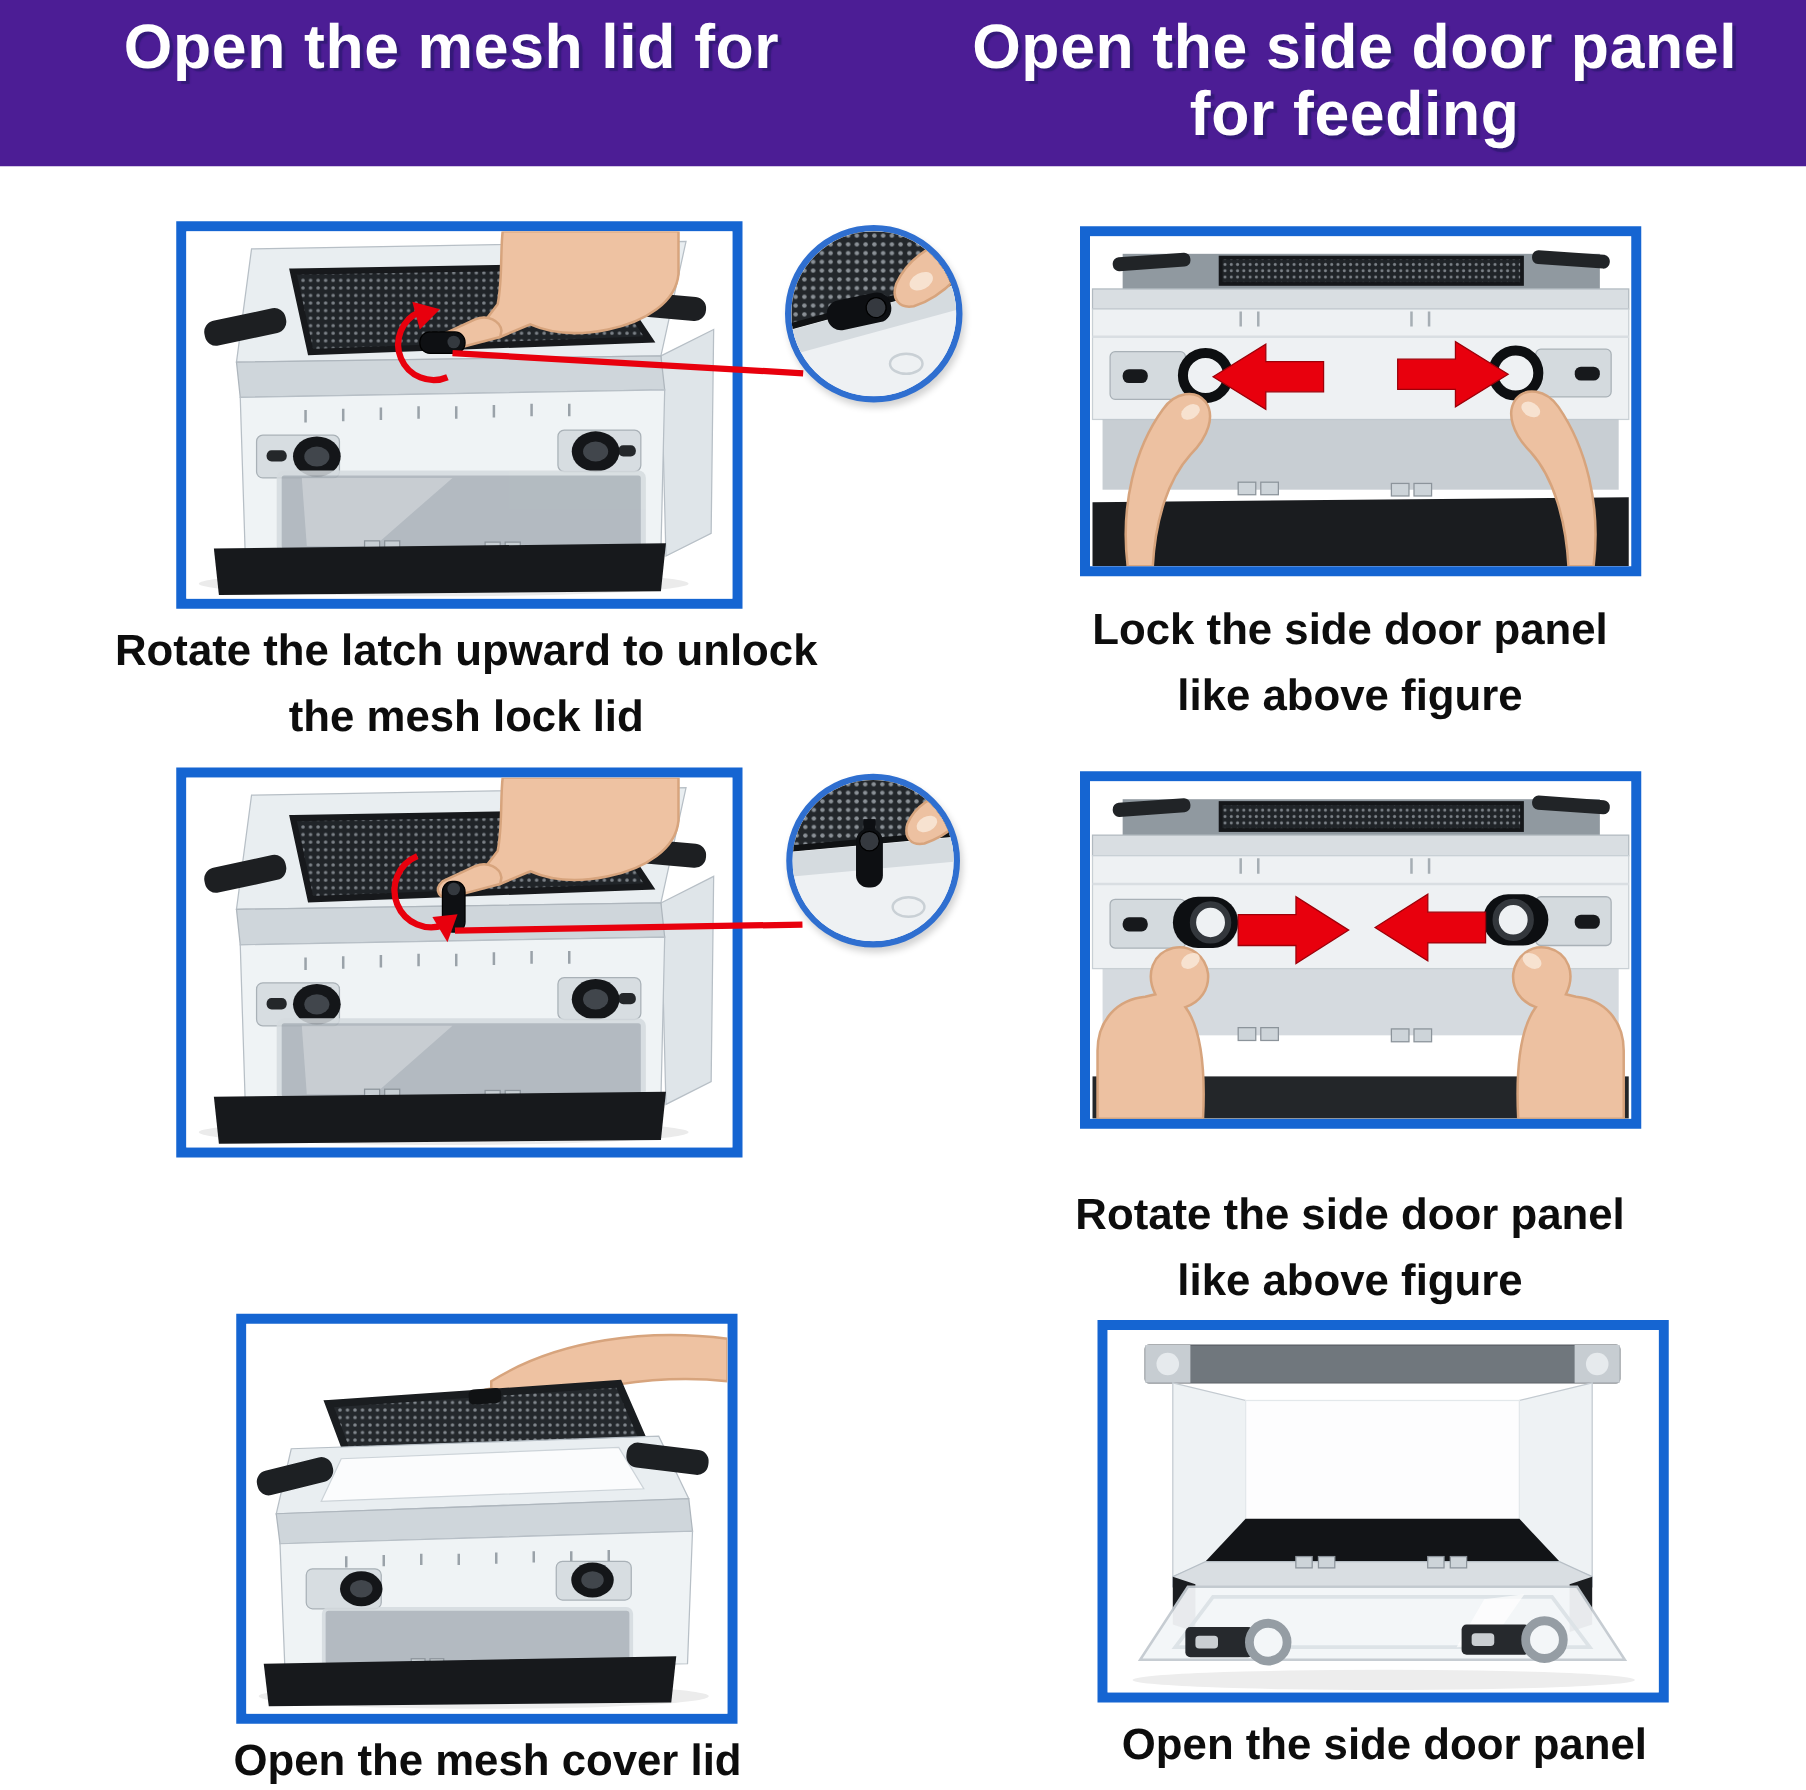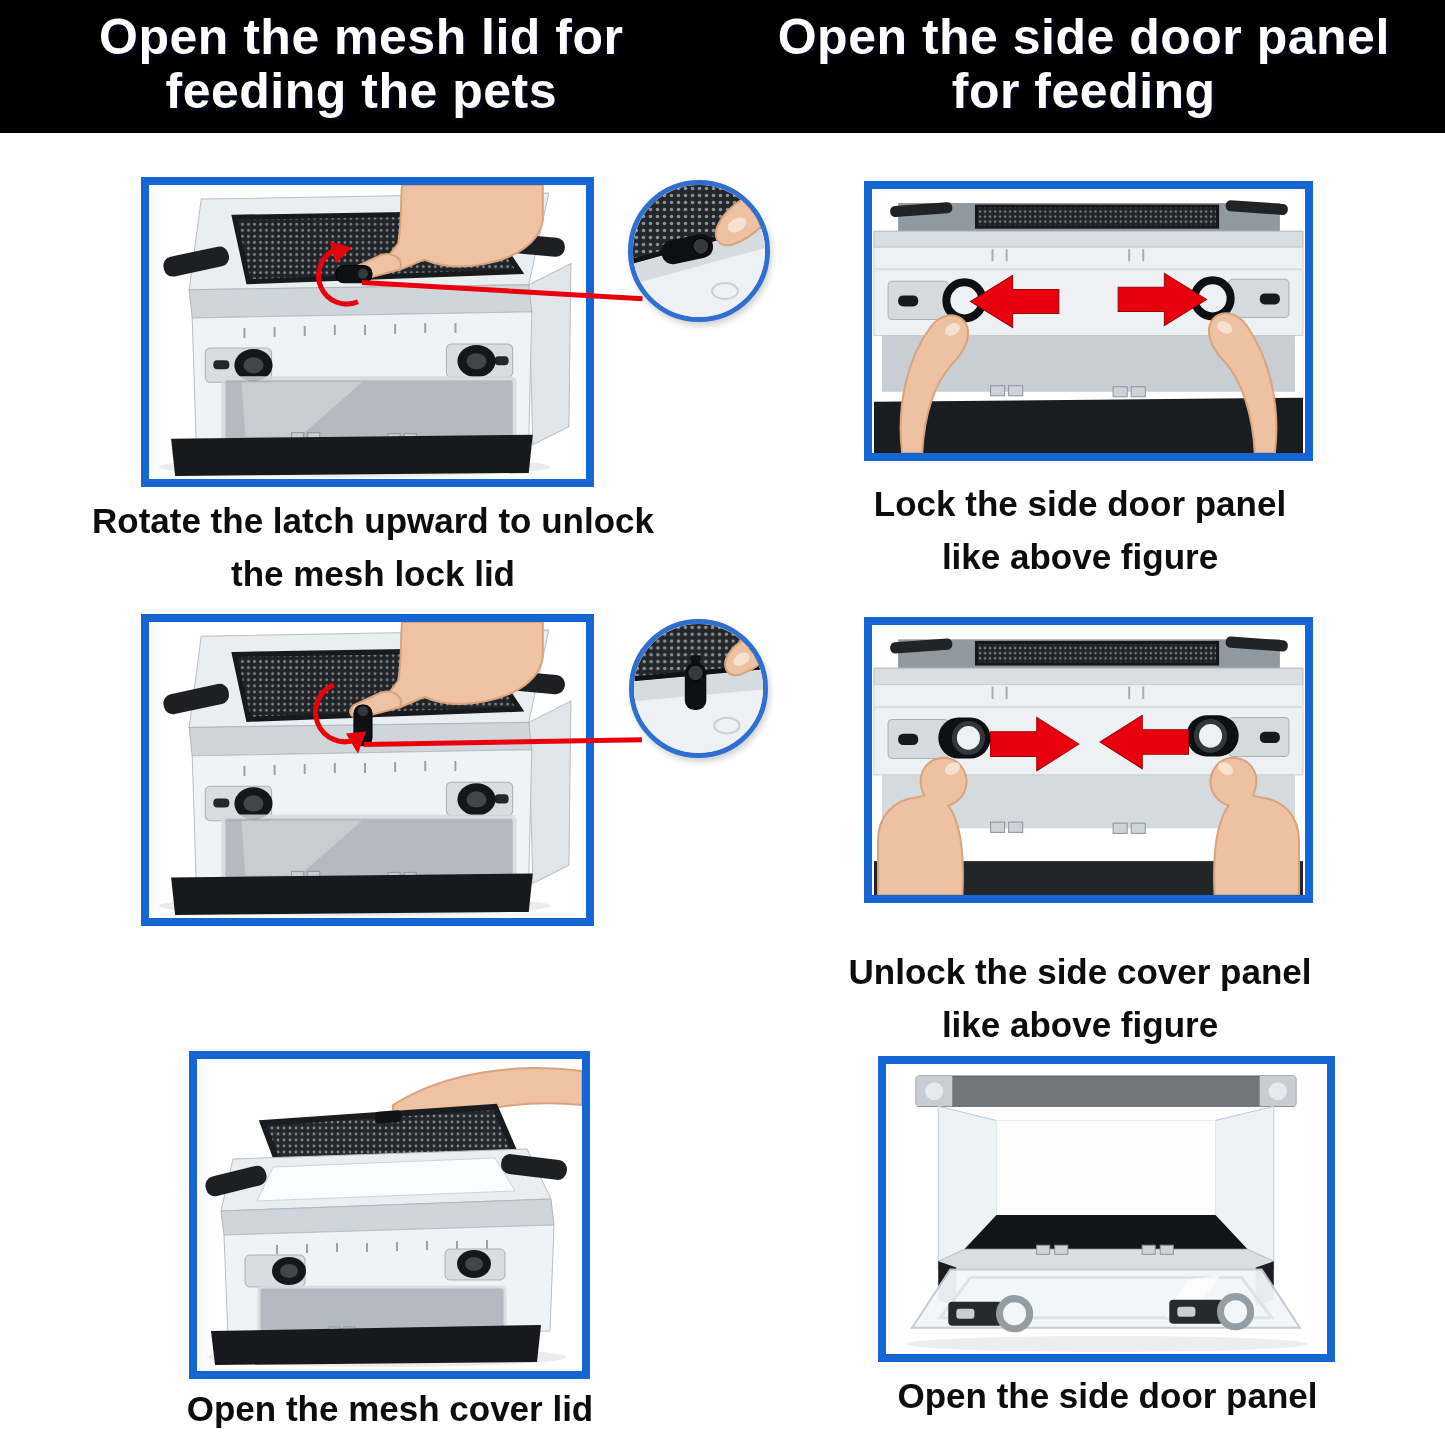--- a/index.html
+++ b/index.html
@@ -1,19 +1,19 @@
 <!DOCTYPE html>
 <html><head>
 <meta charset="utf-8">
 <style>
   html,body{margin:0;padding:0;background:#ffffff;}
   .page{position:relative;width:1445px;height:1432px;background:#ffffff;overflow:hidden;
         font-family:"Liberation Sans", sans-serif;}
   
-  .header{position:absolute;left:0;top:0;width:1445px;height:133px;background:#000000;display:flex;}
+  .header{position:absolute;left:0;top:0;width:1445px;height:133px;background:#4c1d95;display:flex;}
   .header-col{width:50%;text-align:center;color:#ffffff;font-weight:bold;font-size:50px;line-height:54px;
               padding-top:10px;text-shadow:3px 3px 1px rgba(8,20,70,0.35);letter-spacing:0.5px;}
   .header-col span{display:block;}
   
   .frame{position:absolute;box-sizing:border-box;border:8px solid #1565d2;background:#ffffff;z-index:1;overflow:hidden;}
   .frame svg{display:block;width:100%;height:100%;}
   #p1{left:141px;top:177px;width:453px;height:310px;}
   #p2{left:864px;top:181px;width:449px;height:280px;}
   #p3{left:141px;top:614px;width:453px;height:312px;}
   #p4{left:864px;top:617px;width:449px;height:286px;}
@@ -40,21 +40,20 @@
   #cap6{left:780px;top:1369px;width:655px;}
 </style>
 </head>
 <body>
 
 <div class="page">
 
   <div class="header">
     <div class="header-col">
       <span>Open the mesh lid for</span>
-      <span>feeding the pets</span>
     </div>
     <div class="header-col">
       <span>Open the side door panel</span>
       <span>for feeding</span>
     </div>
   </div>
 
   <div class="frame" id="p1">
     <svg viewBox="0 0 435 292" preserveAspectRatio="none">
       <defs>
@@ -319,21 +318,21 @@
         <ellipse cx="80" cy="140" rx="8" ry="5.5" fill="#f7e2d0" transform="rotate(-30 80 140)"></ellipse>
       </g>
       <g>
         <path d="M425,263 L425,210 C425,186 409,170 387,168 L379,166 C387,150 381,134 365,130 C351,127 339,136 337,150 C336,162 343,172 355,176 C343,192 339,224 341,263 Z" fill="#edc1a1" stroke="#d7a47d" stroke-width="2"></path>
         <ellipse cx="352" cy="140" rx="8" ry="5.5" fill="#f7e2d0" transform="rotate(30 352 140)"></ellipse>
       </g>
     </svg>
   </div>
 
   <div class="caption" id="cap4">
-    <span>Unlock the side cover panel</span>
+    <span>Rotate the side door panel</span>
     <span>like above figure</span>
   </div>
 
   <div class="frame" id="p5">
     <svg viewBox="0 0 385 312" preserveAspectRatio="none">
       <defs>
         <pattern id="mE" width="6" height="6" patternUnits="userSpaceOnUse">
           <rect width="6" height="6" fill="#24282c"></rect>
             <circle cx="3" cy="3" r="1.4" fill="#80868c"></circle>
         </pattern>

